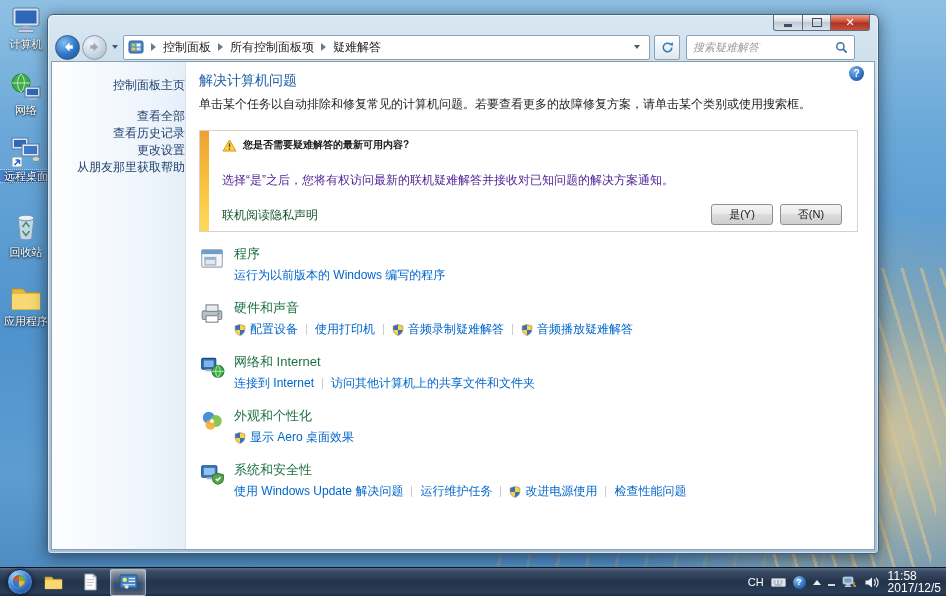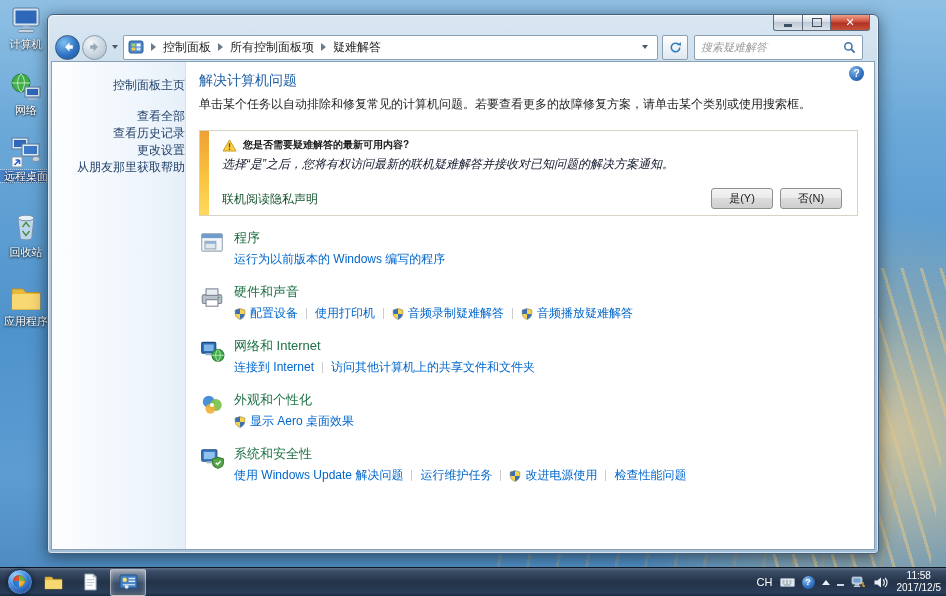--- a/index.html
+++ b/index.html
@@ -31,21 +31,21 @@
     background:linear-gradient(180deg,#fdfdfd 0%,#d7dee6 45%,#bfcad6 50%,#dbe3ea 100%);
     color:#44536a;font-size:9px;line-height:9px;cursor:pointer;}
   .capbtn.minb{width:28px;border-radius:0 0 0 3px;}
   .capbtn.maxb{width:27px;border-left:none;}
   .capbtn.closeb{width:38px;border-left:none;border-radius:0 0 3px 0;color:#fff;
     background:linear-gradient(180deg,#f0a08a 0%,#d25742 40%,#b03124 55%,#c6523c 100%);}
   .glyph-min{width:8px;height:3px;background:#3f4f63;margin-top:5px;}
   .glyph-max{width:8px;height:7px;border:1.5px solid #3f4f63;}
   .glyph-close{font-size:11px;font-weight:bold;line-height:11px;}
 
-  .navbar{position:absolute;top:17px;left:0;right:8px;height:30px;display:flex;align-items:center;padding:0 7px;}
+  .navbar{position:absolute;top:17px;left:0;right:16px;height:30px;display:flex;align-items:center;padding:0 7px;}
   .navcircle{width:23px;height:23px;border-radius:50%;border:1px solid #3c5a7a;display:flex;align-items:center;justify-content:center;flex:none;cursor:pointer;}
   .back{background:radial-gradient(circle at 35% 30%,#7fc0f0,#2f74c8 55%,#1d5496 95%);margin-right:2px;}
   .fwd{background:radial-gradient(circle at 35% 30%,#f2f6fa,#c6d2de 60%,#a9b8c6 95%);border-color:#8a9cae;}
   .caret{width:0;height:0;border-left:3.5px solid transparent;border-right:3.5px solid transparent;border-top:4px solid #4a5a6a;margin:0 5px;flex:none;cursor:pointer;}
   .addr{flex:1;height:23px;background:#fff;border:1px solid #8ba0b4;border-radius:2px;display:flex;align-items:center;padding:0 4px;margin-right:4px;cursor:text;}
   .crumb{font-size:12px;color:#1e1e1e;white-space:nowrap;cursor:pointer;}
   .crumb-sep{width:0;height:0;border-top:4px solid transparent;border-bottom:4px solid transparent;border-left:5px solid #6a7a8a;margin:0 7px;flex:none;}
   .addr .endcaret{margin-left:auto;}
   .refreshbtn{width:24px;height:23px;border:1px solid #8ba0b4;border-radius:2px;background:linear-gradient(180deg,#fff,#dfe8f0);display:flex;align-items:center;justify-content:center;margin-right:6px;flex:none;cursor:pointer;}
   .searchbox{width:155px;height:23px;background:#fff;border:1px solid #8ba0b4;border-radius:2px;display:flex;align-items:center;padding:0 6px;flex:none;cursor:text;}
@@ -64,21 +64,21 @@
   .page-sub{margin-top:6px;font-size:12px;color:#1e1e1e;}
   .helpicon{position:absolute;top:4px;right:10px;width:15px;height:15px;border-radius:50%;cursor:pointer;
     background:radial-gradient(circle at 35% 30%,#7fb4e8,#2f6fc0 60%,#1c4e90);color:#fff;font-size:10px;font-weight:bold;
     display:flex;align-items:center;justify-content:center;}
 
   .banner{position:relative;margin-top:17px;border:1px solid #d8d3c4;background:#fff;padding:7px 10px 7px 22px;min-height:44px;}
   .banner::before{content:"";position:absolute;left:0;top:0;bottom:0;width:9px;
     background:linear-gradient(180deg,#efa033 0%,#f8c43e 55%,#ffd95e 100%);}
   .banner-titlerow{display:flex;align-items:center;}
   .banner-title{font-size:10px;font-weight:bold;color:#1a1a1a;margin-left:6px;}
-  .banner-desc{margin-top:4px;font-size:12px;color:#0f172a;font-style:italic;}
+  .banner-desc{margin-top:20px;font-size:12px;color:#4c1d95;}
   .banner-link{margin-top:18px;font-size:12px;color:#14532d;cursor:pointer;}
   .banner-btns{position:absolute;right:15px;bottom:6px;display:flex;}
   .btn{min-width:48px;height:19px;margin-left:7px;border:1px solid #8e8f8f;border-radius:3px;font-size:11px;color:#222;cursor:pointer;
     background:linear-gradient(180deg,#f4f4f4 0%,#ebebeb 45%,#dcdcdc 50%,#cfcfcf 100%);
     display:flex;align-items:center;justify-content:center;padding:0 6px;}
 
   .cats{margin-top:13px;}
   .cat{display:flex;margin-bottom:15px;}
   .cat-icon{width:26px;height:26px;flex:none;margin-top:1px;}
   .cat-text{margin-left:9px;}
@@ -101,21 +101,21 @@
   .tbtn{width:34px;height:25px;margin-left:3px;border-radius:2px;display:flex;align-items:center;justify-content:center;flex:none;cursor:pointer;}
   .tbtn.active{border:1px solid rgba(255,255,255,.5);
     background:linear-gradient(180deg,rgba(255,255,255,.45),rgba(160,200,255,.18) 55%,rgba(255,255,255,.1));
     box-shadow:inset 0 0 5px rgba(255,255,255,.35);}
   .tray{margin-left:auto;display:flex;align-items:center;padding-right:5px;}
   .tray-item{color:#fff;font-size:11px;margin-left:7px;display:flex;align-items:center;cursor:pointer;}
   .tray-help{width:13px;height:13px;border-radius:50%;background:radial-gradient(circle at 35% 30%,#8fc0f0,#2f6fc0 60%,#17498c);
     color:#fff;font-size:9px;font-weight:bold;display:flex;align-items:center;justify-content:center;}
   .tray-caret{width:0;height:0;border-left:4px solid transparent;border-right:4px solid transparent;border-bottom:5px solid #e8eef4;}
   .tray-dash{width:7px;height:2px;background:#cfd8e2;margin-top:6px;}
-  .clock{text-align:center;color:#fff;font-size:10px;line-height:12px;margin-left:9px;cursor:default;}
+  .clock{text-align:left;color:#fff;font-size:12px;line-height:12px;margin-left:9px;cursor:default;}
 </style>
 </head>
 <body>
 
 <div class="desktop">
   <div class="sun-glow"></div>
   <div class="wheat"></div>
   <div class="wheat2"></div>
 
   <svg width="0" height="0" style="position:absolute">

